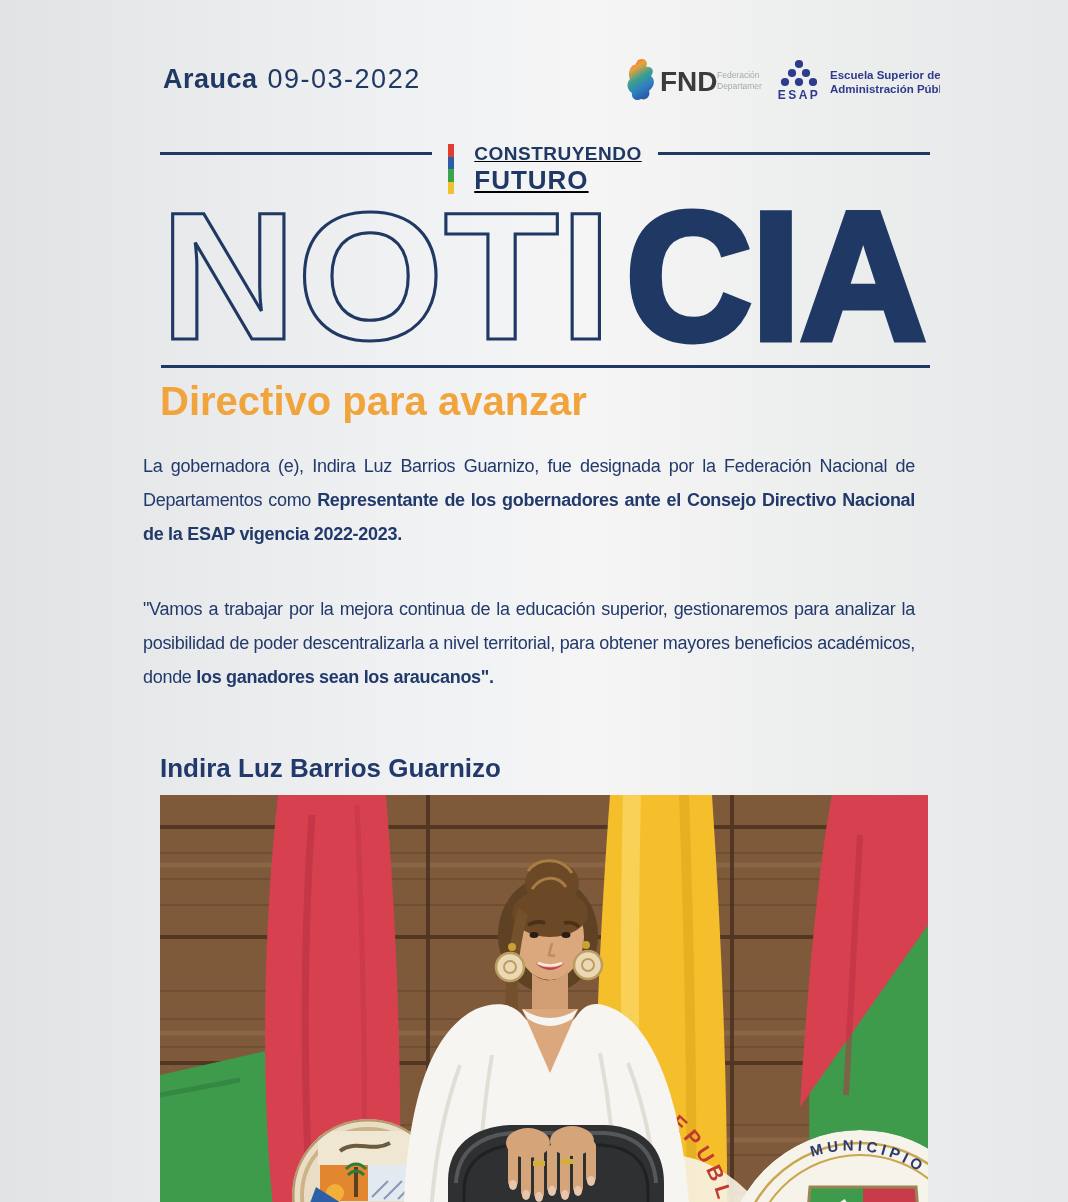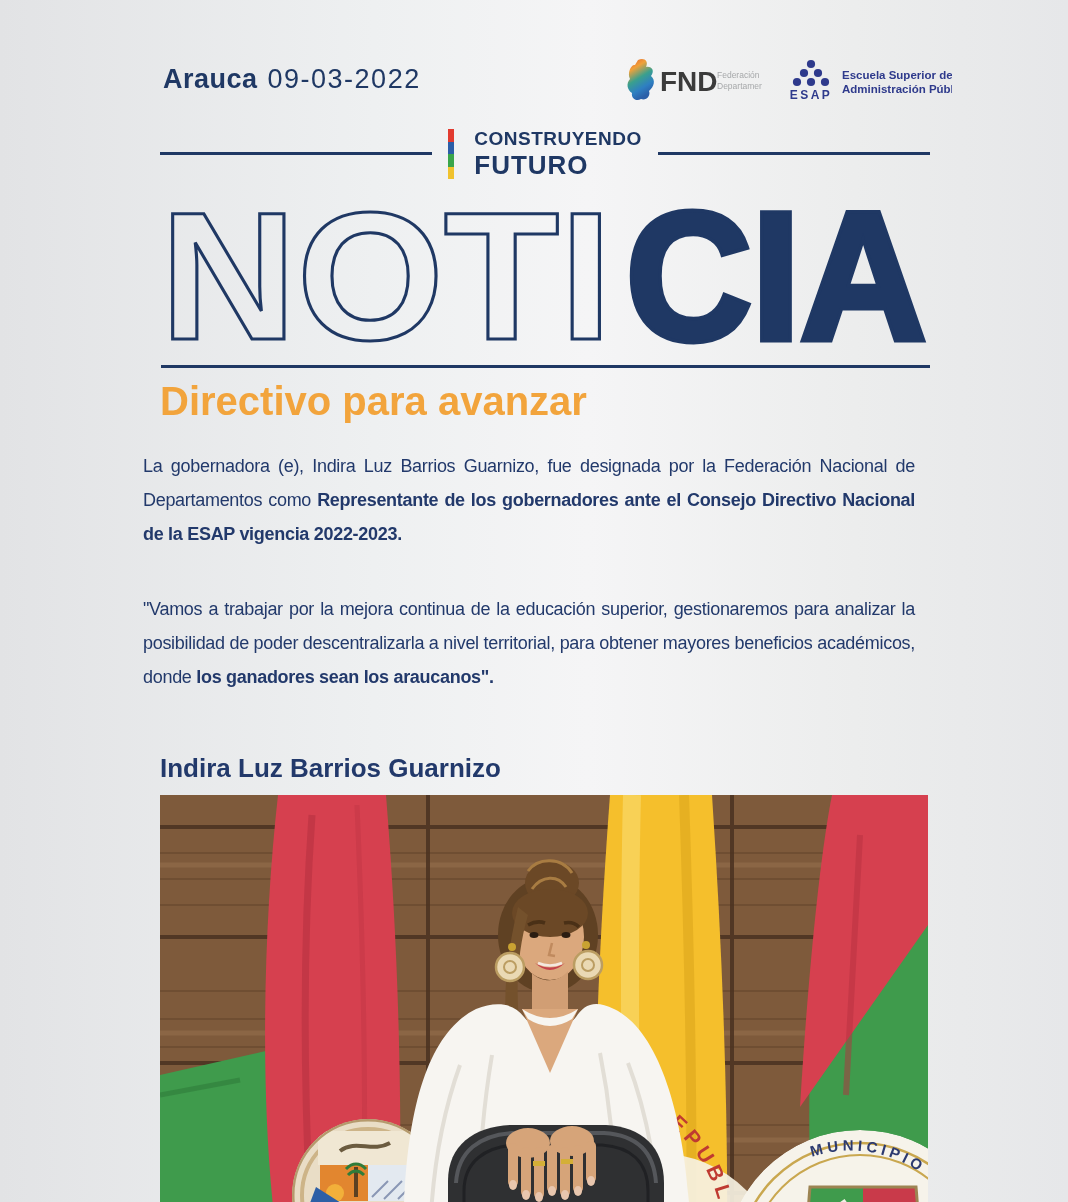--- a/index.html
+++ b/index.html
@@ -13,25 +13,25 @@
     background:linear-gradient(90deg,#e2e3e5 0%,#eef0f1 35%,#f5f5f6 55%,#eceded 80%,#e6e7e9 100%);
   }
   
   .dateline{
     position:absolute;left:163px;top:64px;
     font-size:27px;color:#1f3864;letter-spacing:.5px;white-space:nowrap;
   }
   .dateline .loc{font-weight:700;margin-right:10px;}
   .dateline .date{font-weight:400;letter-spacing:1.5px;}
   
-  .logos{position:absolute;left:622px;top:56px;display:flex;gap:22px;align-items:center;}
+  .logos{position:absolute;left:622px;top:56px;display:flex;gap:10px;align-items:center;}
   
   .banner{position:absolute;left:160px;top:128px;width:770px;display:flex;align-items:flex-start;}
   .banner .rule{flex:1;height:3px;background:#1f3864;margin-top:24px;}
-  .badge{display:flex;gap:20px;margin:1px 16px;}
+  .badge{display:flex;gap:20px;margin:16px 16px;text-decoration:underline;}
   .colorbar{width:6px;height:50px;display:flex;flex-direction:column;}
   .colorbar span{flex:1;}
   .badge-text{display:flex;flex-direction:column;color:#1f3864;}
   .badge-l1{font-size:19px;font-weight:700;letter-spacing:.5px;line-height:20px;}
   .badge-l2{font-size:26px;font-weight:800;letter-spacing:1px;line-height:32px;}
   
   .noticia{position:absolute;left:158px;top:198px;}
   .noticia text{font-family:"Liberation Sans",sans-serif;font-weight:700;}
   .noti-outline{fill:none;stroke:#1f3864;stroke-width:3px;}
   .noti-solid{fill:#1f3864;stroke:#1f3864;stroke-width:7px;paint-order:stroke;}

